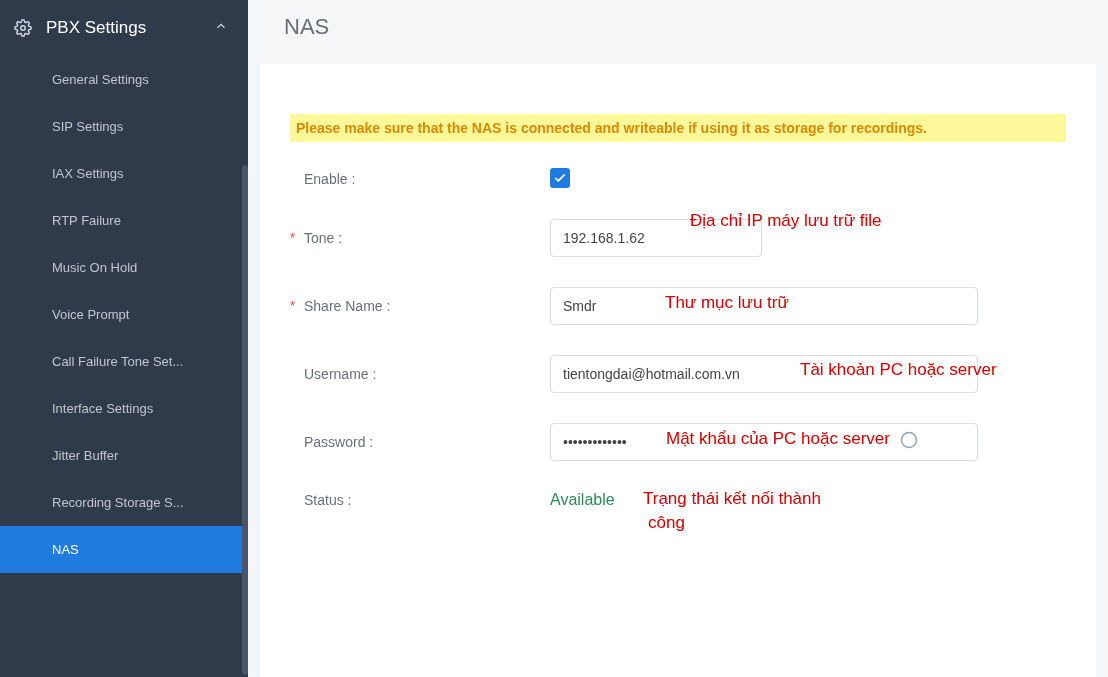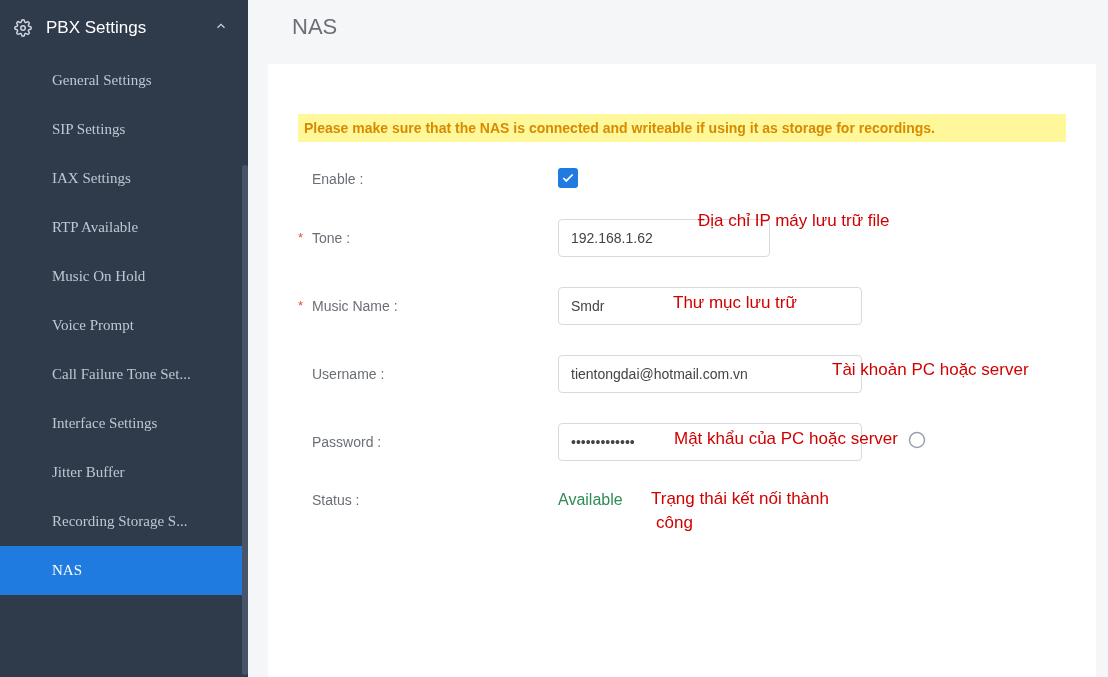--- a/index.html
+++ b/index.html
@@ -1,17 +1,17 @@
 <!DOCTYPE html>
 <html><head>
 <meta charset="utf-8">
 <style>
   * { box-sizing: border-box; margin: 0; padding: 0; }
   html, body { width: 1108px; height: 677px; font-family: -apple-system, BlinkMacSystemFont, "Segoe UI", Arial, sans-serif; background: #f5f6f8; overflow: hidden; }
-  .app { display: flex; width: 100%; height: 100%; gap: 8px; }
+  .app { display: flex; width: 100%; height: 100%; }
   .sidebar {
     width: 248px;
     background: #2f3a4b;
     color: #d9dee6;
     position: relative;
     flex-shrink: 0;
     overflow: hidden;
   }
   .sidebar-scroll {
     position: absolute;
@@ -33,27 +33,26 @@
   }
   .sidebar-header .gear {
     width: 18px; height: 18px; margin-right: 14px;
     display:inline-flex;align-items:center;justify-content:center;
   }
   .sidebar-header .chev {
     margin-left: auto;
   }
   .menu-item {
     padding: 16px 20px 16px 52px;
-    font-size: 15px;
+    font-size: 13px;
     color: #c0c7d2;
     cursor: pointer;
     white-space: nowrap;
     overflow: hidden;
     text-overflow: ellipsis;
-    font-family: Liberation Serif, serif;
   }
   .menu-item.active {
     background: #1f7be0;
     color: #fff;
   }
   .main {
     flex: 1;
     display: flex;
     flex-direction: column;
     min-width: 0;
@@ -106,21 +105,21 @@
   }
   .chk {
     width: 20px; height: 20px;
     border-radius: 3px;
     background: #1f7be0;
     display:inline-flex;align-items:center;justify-content:center;
     color:#fff;
     cursor:pointer;
   }
   input.txt {
-    width: 304px;
+    width: 428px;
     height: 38px;
     border: 1px solid #d6dbe1;
     border-radius: 4px;
     padding: 0 12px;
     font-size: 14px;
     color: #444;
     outline: none;
   }
   .status-val {
     font-size: 16px;
@@ -156,21 +155,21 @@
       <span class="chev">
         <svg width="14" height="14" viewBox="0 0 24 24" fill="none" stroke="#cfd5df" stroke-width="2">
             <polyline points="18 15 12 9 6 15"></polyline>
           </svg>
       </span>
     </div>
     <div id="menu">
         <div class="menu-item">General Settings</div>
         <div class="menu-item">SIP Settings</div>
         <div class="menu-item">IAX Settings</div>
-        <div class="menu-item">RTP Available</div>
+        <div class="menu-item">RTP Failure</div>
         <div class="menu-item">Music On Hold</div>
         <div class="menu-item">Voice Prompt</div>
         <div class="menu-item">Call Failure Tone Set...</div>
         <div class="menu-item">Interface Settings</div>
         <div class="menu-item">Jitter Buffer</div>
         <div class="menu-item">Recording Storage S...</div>
         <div class="menu-item active">NAS</div>
       </div>
     <div class="sidebar-scroll"></div>
   </div>
@@ -199,33 +198,33 @@
             <span class="req">*</span>
             <span>Tone :</span>
           </div>
         <div class="ctrl"><input class="txt" style="width: 212px;" value="192.168.1.62"></div>
         <div class="annot" style="left:400px;top:-8px">Địa chỉ IP máy lưu trữ file</div>
       </div>
 
       <div class="row">
         <div class="label">
             <span class="req">*</span>
-            <span>Music Name :</span>
+            <span>Share Name :</span>
           </div>
         <div class="ctrl"><input class="txt" value="Smdr" style=""></div>
         <div class="annot" style="left:375px;top:6px">Thư mục lưu trữ</div>
       </div>
 
       <div class="row">
         <div class="label">
             <span class="req empty">*</span>
             <span>Username :</span>
           </div>
         <div class="ctrl"><input class="txt" value="tientongdai@hotmail.com.vn" style=""></div>
-        <div class="annot" style="left:534px;top:5px">Tài khoản PC hoặc server</div>
+        <div class="annot" style="left:510px;top:5px">Tài khoản PC hoặc server</div>
       </div>
 
       <div class="row">
         <div class="label">
             <span class="req empty">*</span>
             <span>Password :</span>
           </div>
         <div class="ctrl">
           <div class="password-wrap">
             <input class="txt" type="password" value="•••••••••••••" style="">

